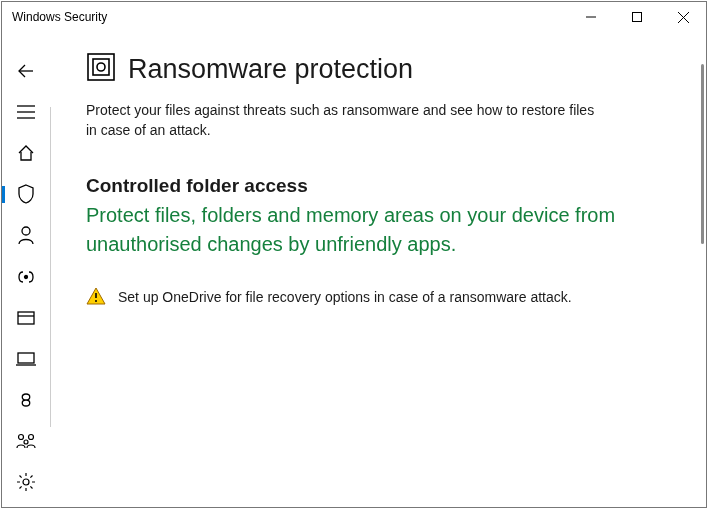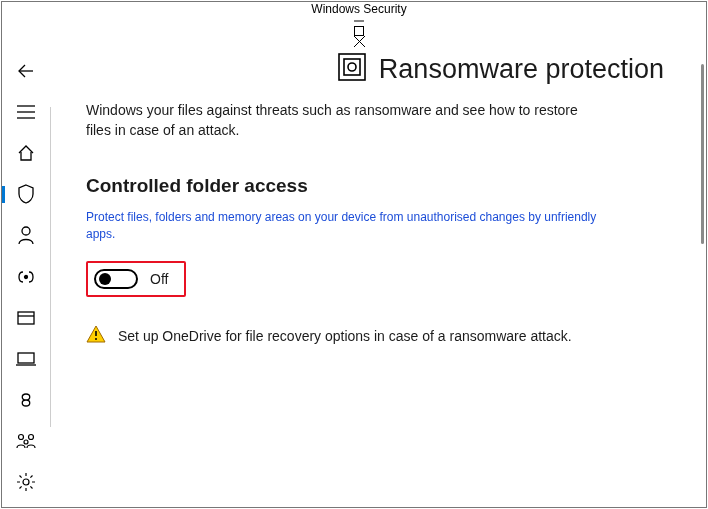--- a/index.html
+++ b/index.html
@@ -22,21 +22,20 @@
     background: #fff;
   }
   
   .titlebar {
     height: 30px;
     display: flex;
     align-items: center;
     font-size: 12px;
     padding-left: 10px;
     color: #000;
-    flex-direction: column;
   }
   .titlebar .spacer { flex: 1; }
   .win-btn {
     width: 46px;
     height: 30px;
     display: flex;
     align-items: center;
     justify-content: center;
     font-size: 12px;
     color: #000;
@@ -88,42 +87,41 @@
     flex: 1;
     padding: 20px 42px 0 36px;
     overflow: hidden;
     position: relative;
   }
   .page-header {
     display: flex;
     align-items: center;
     gap: 12px;
     margin-bottom: 14px;
-    justify-content: flex-end;
   }
   .page-header h1 {
     font-weight: 400;
     font-size: 27px;
   }
   .desc {
     font-size: 14px;
     color: #1b1b1b;
     line-height: 1.45;
     max-width: 520px;
   }
   .section-h {
     font-size: 19px;
     font-weight: 600;
     margin-top: 34px;
     color: #1b1b1b;
   }
   .section-d {
-    font-size: 12px;
-    color: #1d4ed8;
-    margin-top: 12px;
+    font-size: 20px;
+    color: #15803d;
+    margin-top: 4px;
     line-height: 1.45;
     max-width: 540px;
   }
   .toggle-row {
     display: inline-flex;
     align-items: center;
     gap: 12px;
     margin-top: 18px;
     border: 2px solid #e81123;
     border-radius: 2px;
@@ -277,31 +275,25 @@
       <div class="page-header">
         <span>
           <svg width="30" height="30" stroke="#000" stroke-width="1.6" fill="none">
             <rect x="2" y="2" width="26" height="26"></rect>
             <rect x="7" y="7" width="16" height="16"></rect>
             <circle cx="15" cy="15" r="4"></circle>
           </svg>
         </span>
         <h1>Ransomware protection</h1>
       </div>
-      <p class="desc">Windows your files against threats such as ransomware and see how to restore files in case of an attack.</p>
+      <p class="desc">Protect your files against threats such as ransomware and see how to restore files in case of an attack.</p>
 
       <h2 class="section-h">Controlled folder access</h2>
       <p class="section-d">Protect files, folders and memory areas on your device from unauthorised changes by unfriendly apps.</p>
 
-      <div class="toggle-row">
-        <div class="toggle">
-          <div class="knob"></div>
-        </div>
-        <span class="toggle-label">Off</span>
-      </div>
 
 
       <div class="onedrive-row">
         <span>
           <svg width="20" height="18">
               <polygon points="10,1 19,17 1,17" fill="#ffcf00" stroke="#a06a00" stroke-width="1"></polygon>
               <line x1="10" y1="6" x2="10" y2="11" stroke="#000" stroke-width="1.6"></line>
               <circle cx="10" cy="14" r="1" fill="#000"></circle>
             </svg>
         </span>

